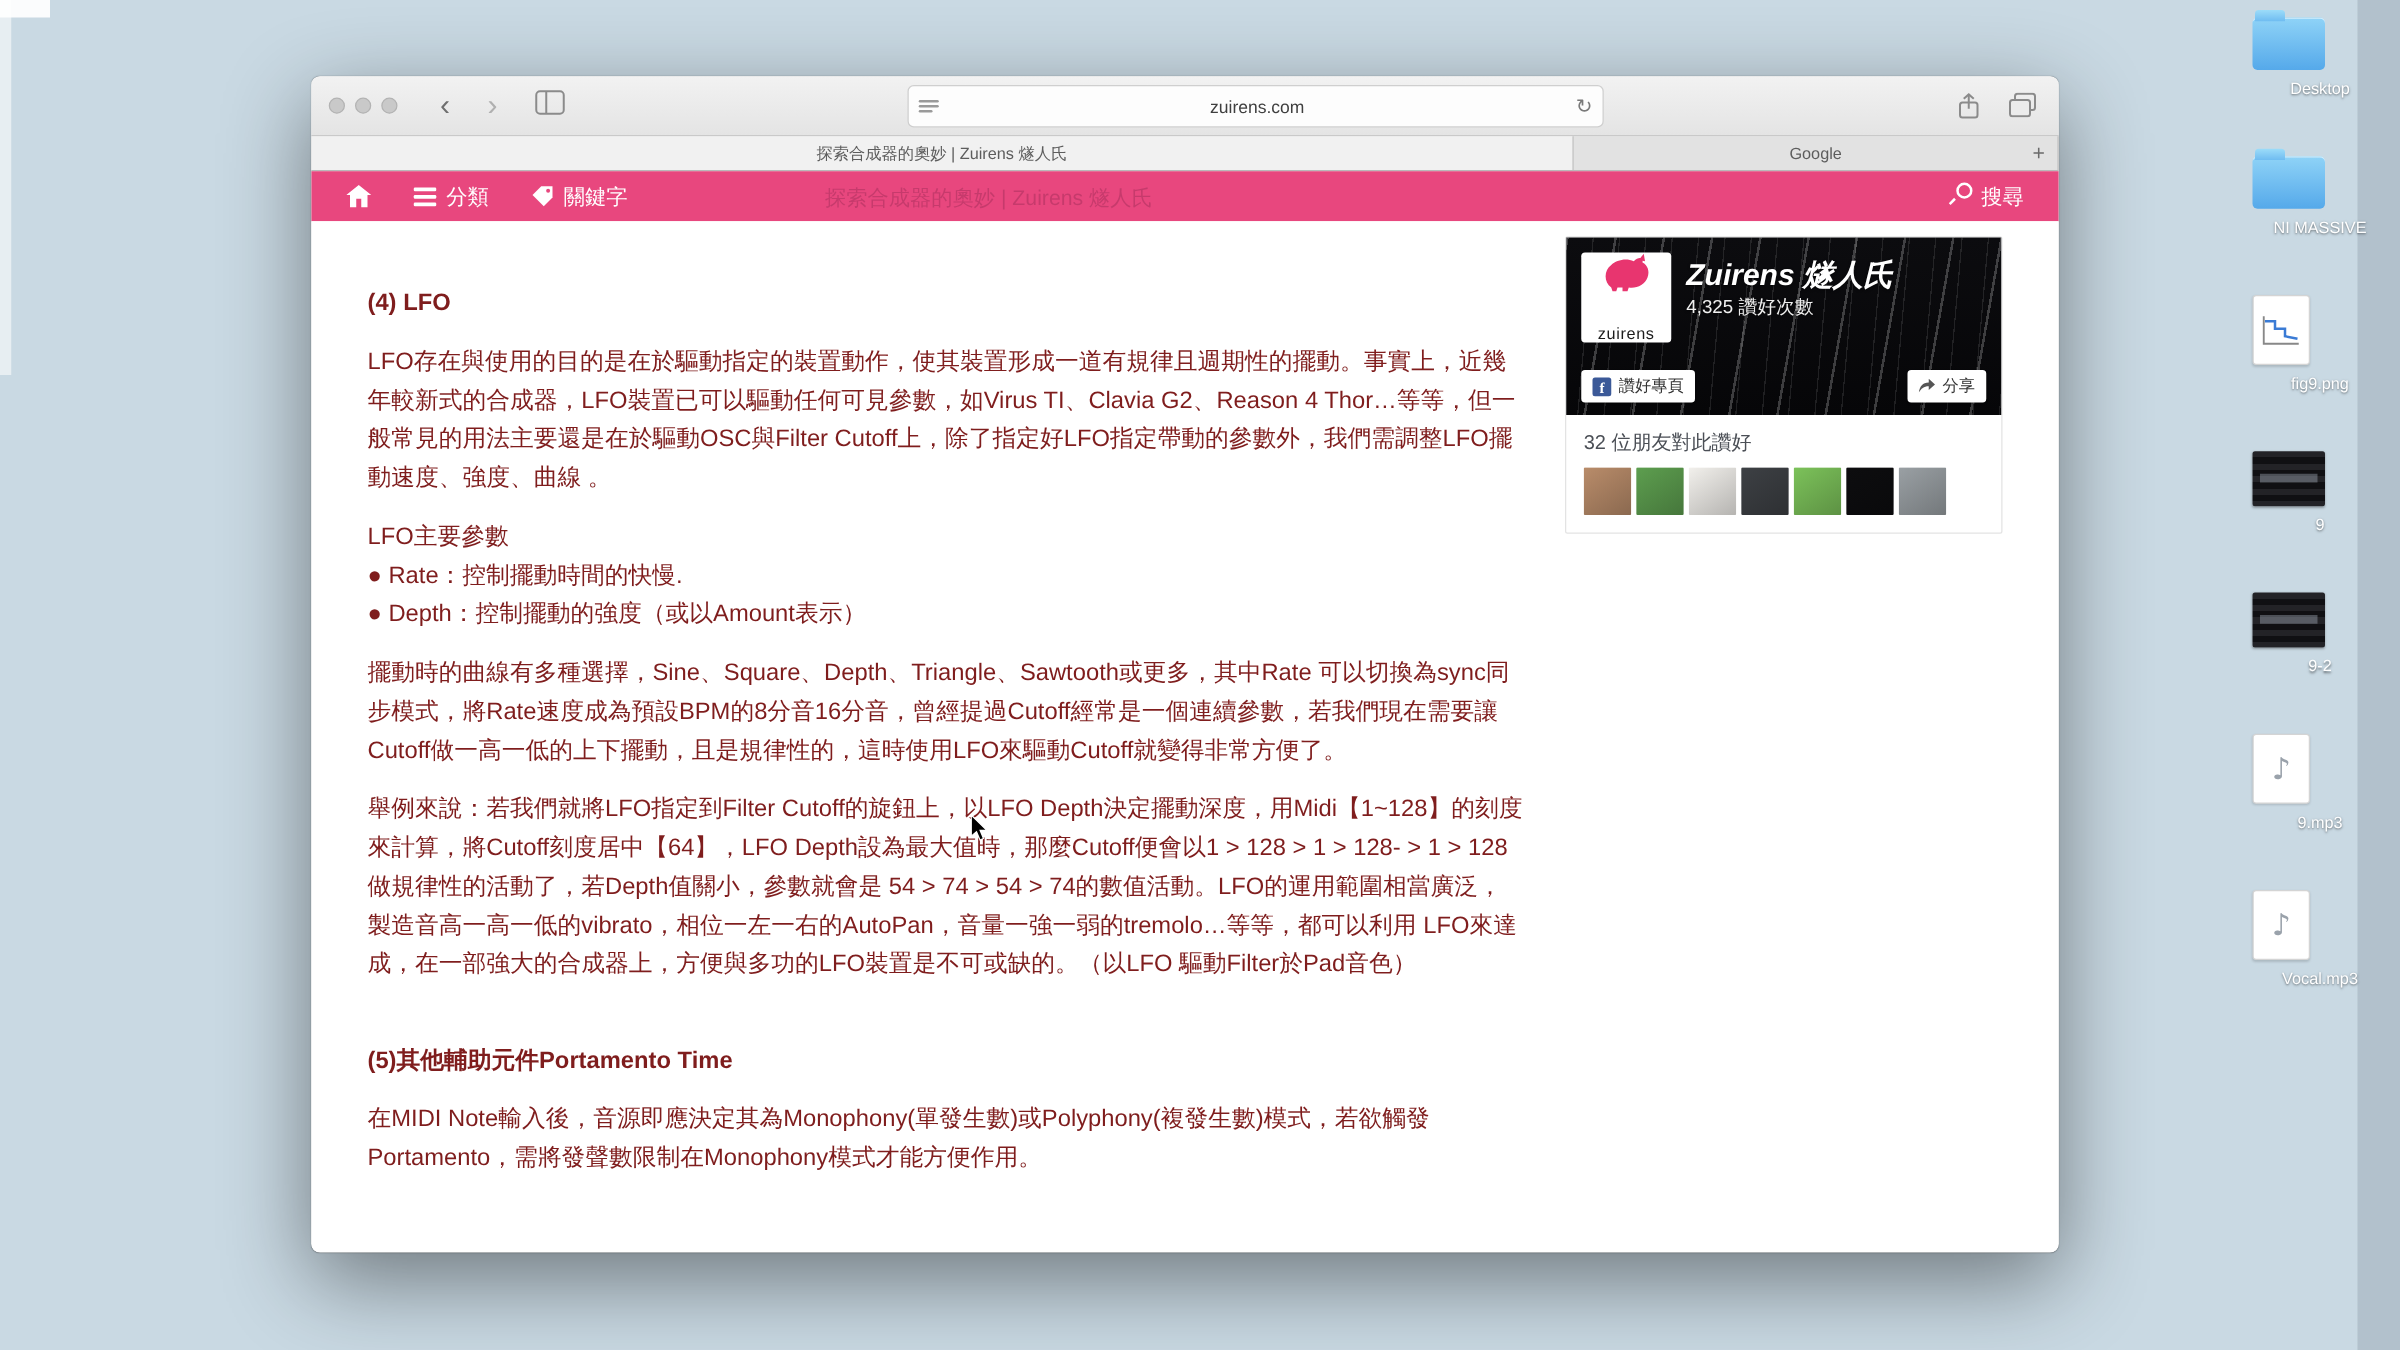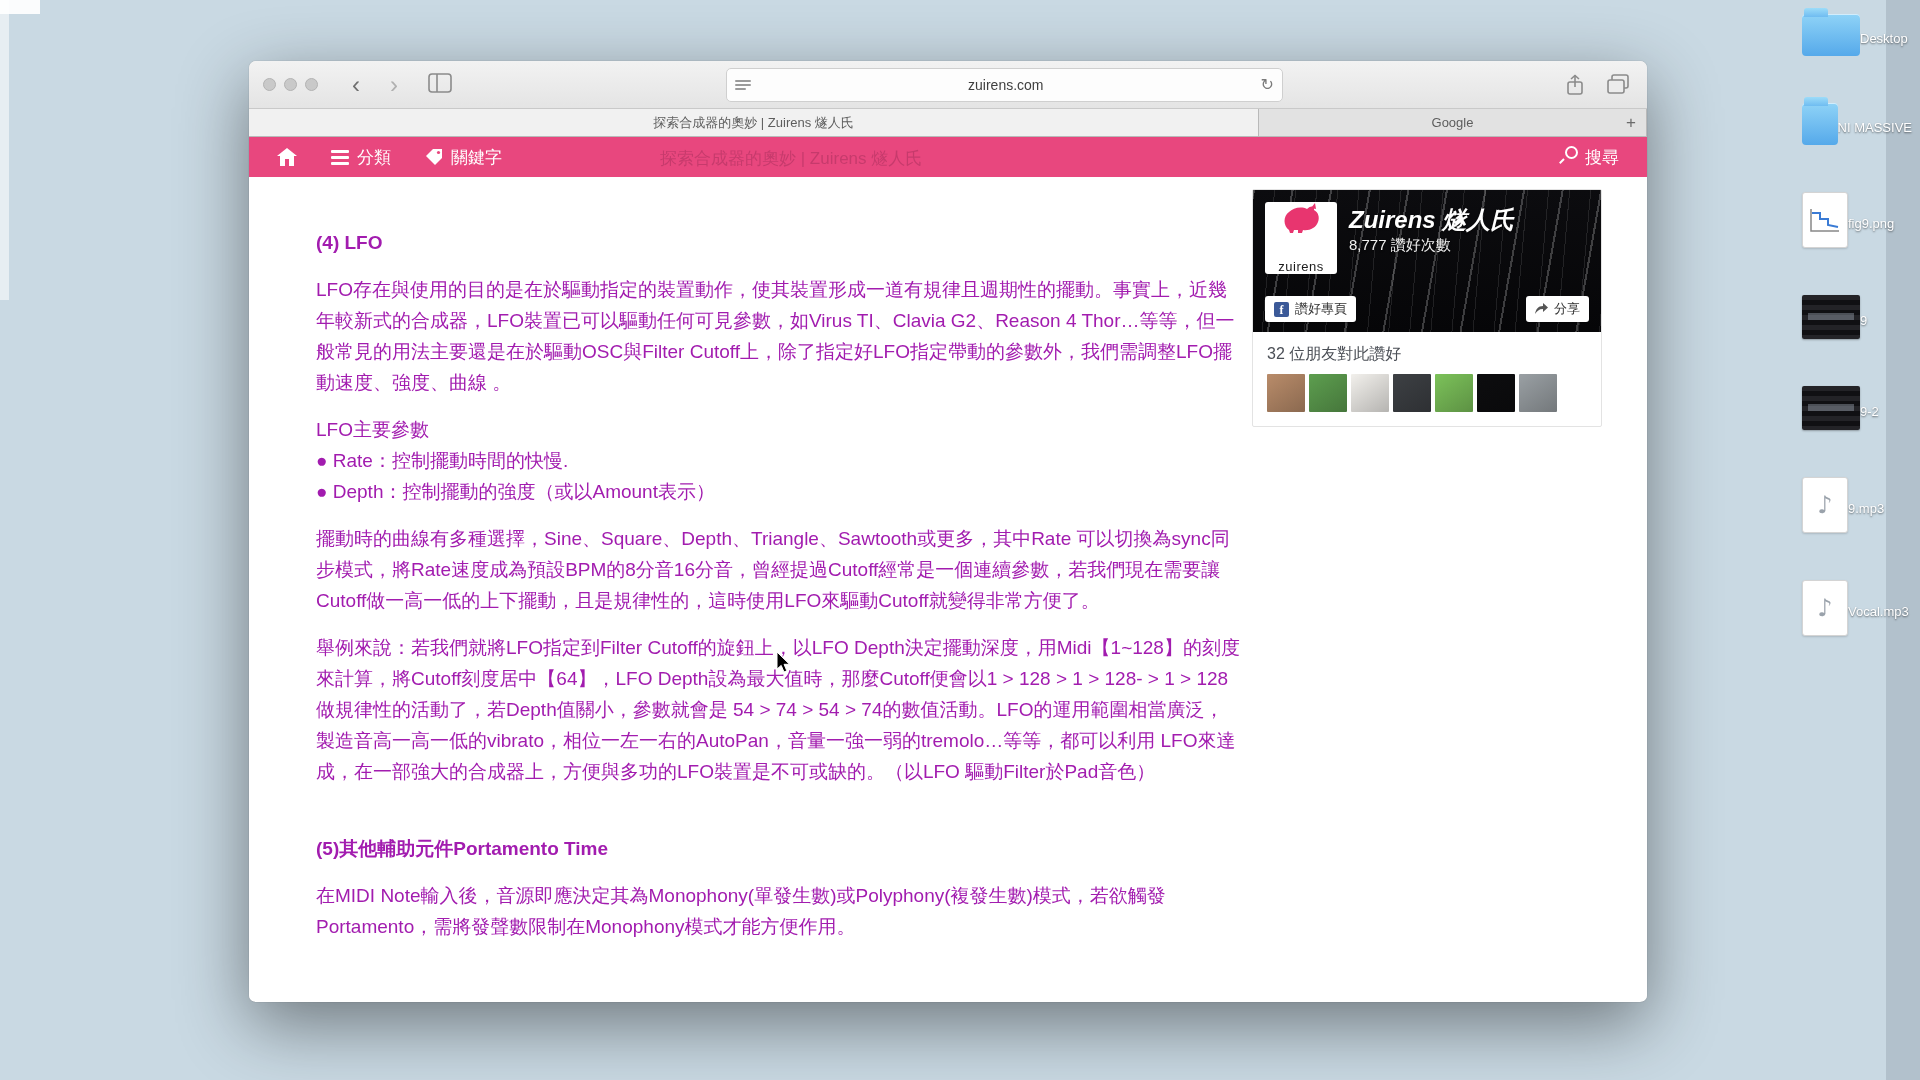--- a/index.html
+++ b/index.html
@@ -5,21 +5,21 @@
   * { margin:0; padding:0; box-sizing:border-box; }
   html,body { width:1920px; height:1080px; overflow:hidden; }
   body { font-family:"Liberation Sans","DejaVu Sans",sans-serif; background:#c9d9e3; position:relative; }
 
   
   .desktop-right-strip { position:absolute; right:0; top:0; width:34px; height:1080px; background:rgba(95,110,122,.22); }
   .desktop-topleft-block { position:absolute; left:0; top:0; width:40px; height:14px; background:rgba(255,255,255,.92); }
   .desktop-left-strip { position:absolute; left:0; top:0; width:9px; height:300px; background:rgba(255,255,255,.55); }
 
   .desktop-icons { position:absolute; right:8px; top:14px; width:110px; display:flex; flex-direction:column; align-items:center; gap:47px; }
-  .dicon { display:flex; flex-direction:row; align-items:center; width:110px; cursor:default; }
+  .dicon { display:flex; flex-direction:column; width:110px; cursor:default; }
   .dicon .lbl { margin-top:7px; font-size:13px; color:#fff; text-shadow:0 1px 2px rgba(0,0,0,.55); text-align:center; max-width:108px; white-space:nowrap; }
 
   .folder { position:relative; width:58px; height:42px; border-radius:4px;
             background:linear-gradient(#8fd3f7,#55a9ea); box-shadow:inset 0 1px 0 rgba(255,255,255,.6); }
   .folder::before { content:""; position:absolute; top:-6px; left:2px; width:24px; height:9px;
             border-radius:3px 3px 0 0; background:linear-gradient(#9cdcf9,#6fbcf1); }
 
   .filepage { position:relative; width:46px; height:56px; background:#fff; border:1px solid #d4d4d4; border-radius:3px;
               display:flex; align-items:center; justify-content:center; box-shadow:0 1px 2px rgba(0,0,0,.15); }
   .filepage .note { font-size:24px; color:#9aa2ab; font-family:"DejaVu Sans",sans-serif; }
@@ -66,21 +66,21 @@
   .burger { display:flex; flex-direction:column; gap:3px; }
   .burger span { width:18px; height:3px; background:#fff; border-radius:1px; }
   .tag-ic { width:18px; height:18px; }
   .ghost-title { position:absolute; left:411px; top:10px; font-size:17px; color:#701a3e; opacity:.28; white-space:nowrap; pointer-events:none; }
   .nav-search { margin-left:auto; display:flex; align-items:flex-start; gap:7px; color:#fff; font-size:17px; }
   .mag { width:13px; height:13px; border:2px solid #fff; border-radius:50%; position:relative; }
   .mag::after { content:""; position:absolute; width:2px; height:6px; background:#fff; left:-4px; top:11px; transform:rotate(45deg); transform-origin:top; }
 
   
   .content { position:relative; background:#fff; height:824px; overflow:hidden; }
-  .article { position:absolute; left:45px; top:0; width:924px; padding-top:50px; color:#a21caf;margin-left:22px; }
+  .article { position:absolute; left:45px; top:0; width:924px; padding-top:50px; color:#7f1d1d; }
   .article .blk { font-size:19px; line-height:31px; }
   .article .heading { font-weight:bold; margin-bottom:16px; }
   .article .para { margin-bottom:16px; }
   .article .multiline { white-space:pre-line; }
   .article .heading2 { font-weight:bold; margin-top:46px; margin-bottom:16px; }
 
   
   .fbwidget { position:absolute; right:45px; top:12px; width:350px; background:#fff; border:1px solid #e3e3e3; border-radius:2px; }
   .fbcover { position:relative; height:142px; background:
       repeating-linear-gradient(100deg, rgba(255,255,255,.22) 0 2px, transparent 2px 38px),
@@ -246,21 +246,21 @@
     <div class="fbwidget">
       <div class="fbcover">
         <div class="fblogo">
           <svg viewBox="0 0 40 34">
             <path d="M8 28 C2 24 2 14 8 10 C12 6 20 4 26 7 C30 3 34 4 33 8 C37 10 39 15 37 20 C35 26 28 29 22 28 L21 31 L17 31 L17 28 L13 28 L12 31 L9 31 Z" fill="#e8356f"></path>
             <path d="M30 6 L34 1 L35 7 Z" fill="#e8356f"></path>
           </svg>
           <span class="zu">zuirens</span>
         </div>
         <div class="fbname">Zuirens 燧人氏</div>
-        <div class="fblikes">8,777 讚好次數</div>
+        <div class="fblikes">4,325 讚好次數</div>
         <div class="fbbtn like">
           <span class="f-ic">f</span>
           <span>讚好專頁</span>
         </div>
         <div class="fbbtn share">
           <svg width="13" height="12" viewBox="0 0 13 12">
             <path d="M8 0 L13 4.5 L8 9 L8 6 C4 6 2 8 0 11 C1 6 3 3 8 3 Z" fill="#555"></path>
           </svg>
           <span>分享</span>
         </div>

